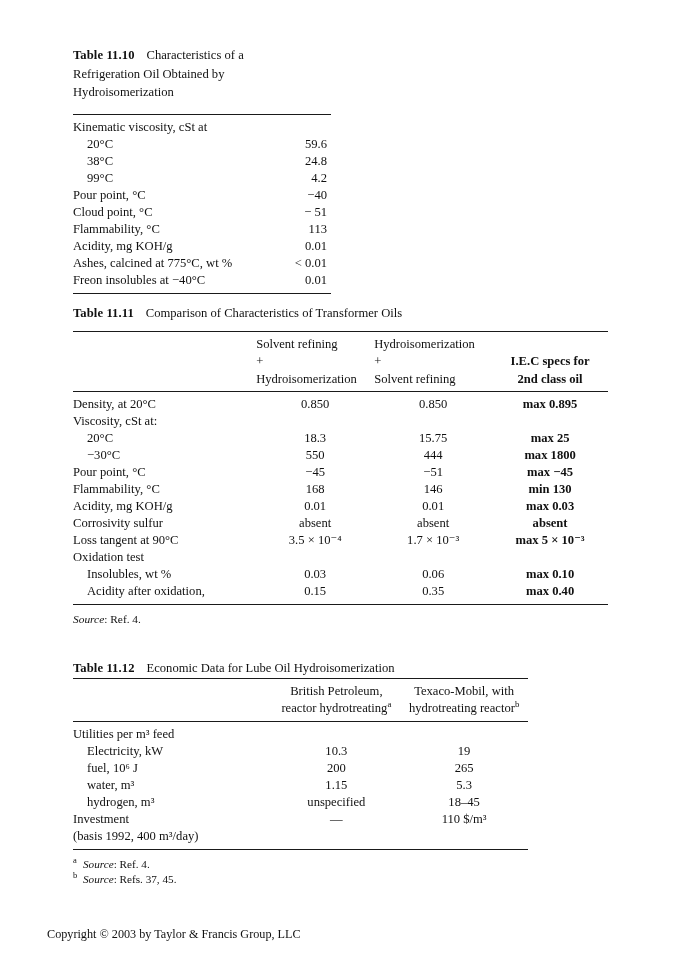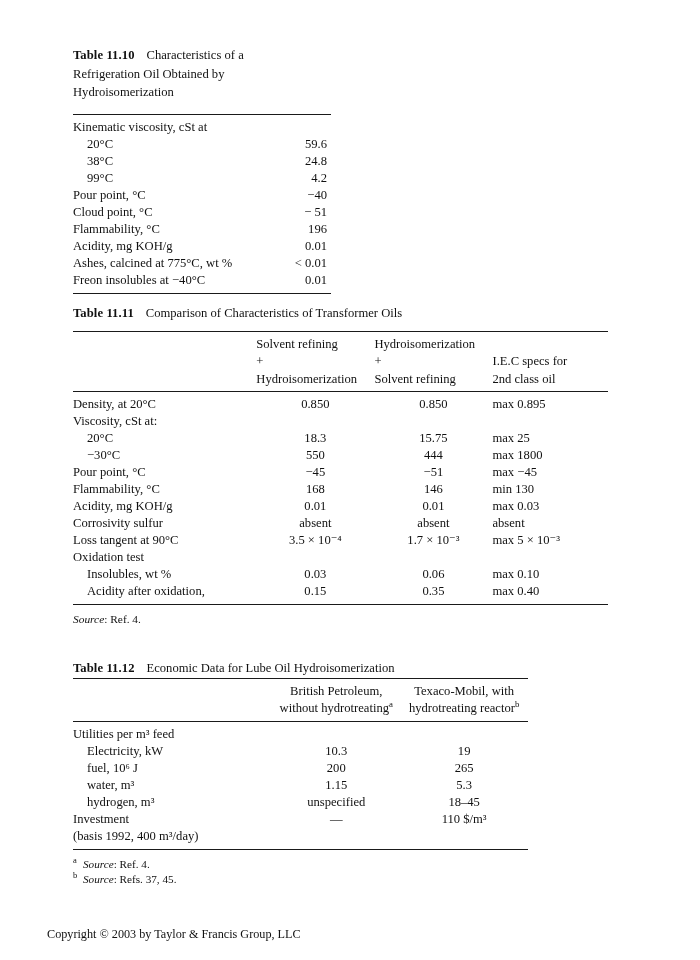--- a/index.html
+++ b/index.html
@@ -95,21 +95,21 @@
   #tbl1110 .tbl-caption { width: 232px; }
   #tbl1110 table.doc-tbl { width: 258px; margin-top: 12px; }
   #tbl1110 td.lbl { width: 186px; }
   #tbl1110 td.val { width: 72px; text-align: right; padding-right: 4px !important; }
 
   
   #tbl1111 { left: 73px; top: 304px; width: 535px; }
   #tbl1111 table.doc-tbl { width: 535px; margin-top: 8px; }
   #tbl1111 td.lbl, #tbl1111 th.lbl { width: 175px; }
   #tbl1111 td.val, #tbl1111 th.val { width: 120px; }
-  #tbl1111 td.val3, #tbl1111 th.val3 { width: 120px; text-align: left; }
+  #tbl1111 td.val3, #tbl1111 th.val3 { width: 120px; text-align: center; font-weight: bold; }
   #tbl1111 .hdr-cell { text-align: left; line-height: 17.5px; padding-bottom: 3px !important; }
   #tbl1111 .src-line { margin-top: 6px; }
 
   
   #tbl1112 { left: 73px; top: 659px; width: 455px; }
   #tbl1112 table.doc-tbl { width: 455px; }
   #tbl1112 td.lbl, #tbl1112 th.lbl { width: 195px; }
   #tbl1112 td.val, #tbl1112 th.val { width: 130px; }
   #tbl1112 .hdr-cell { text-align: center; line-height: 17.5px; padding-bottom: 3px !important; }
   #tbl1112 .fnotes { margin-top: 7px; }
@@ -152,21 +152,21 @@
         <tr>
           <td class="lbl">Pour point, °C</td>
           <td class="val">−40</td>
         </tr>
         <tr>
           <td class="lbl">Cloud point, °C</td>
           <td class="val">− 51</td>
         </tr>
         <tr>
           <td class="lbl">Flammability, °C</td>
-          <td class="val">196</td>
+          <td class="val">113</td>
         </tr>
         <tr>
           <td class="lbl">Acidity, mg KOH/g</td>
           <td class="val">0.01</td>
         </tr>
         <tr>
           <td class="lbl">Ashes, calcined at 775°C, wt %</td>
           <td class="val">&lt; 0.01</td>
         </tr>
         <tr>
@@ -309,21 +309,21 @@
     <table class="doc-tbl">
       <tbody>
         <tr class="spacer-sm rule-top">
             <td colspan="3"></td>
           </tr>
 
         <tr>
           <th class="lbl hdr-cell"></th>
           <th class="val hdr-cell">
             <span>British Petroleum,</span><br>
-            <span>without hydrotreating</span><sup>a</sup>
+            <span>reactor hydrotreating</span><sup>a</sup>
           </th>
           <th class="val hdr-cell">
             <span>Texaco-Mobil, with</span><br>
             <span>hydrotreating reactor</span><sup>b</sup>
           </th>
         </tr>
 
         <tr class="spacer-sm rule-thin">
             <td colspan="3"></td>
           </tr>

